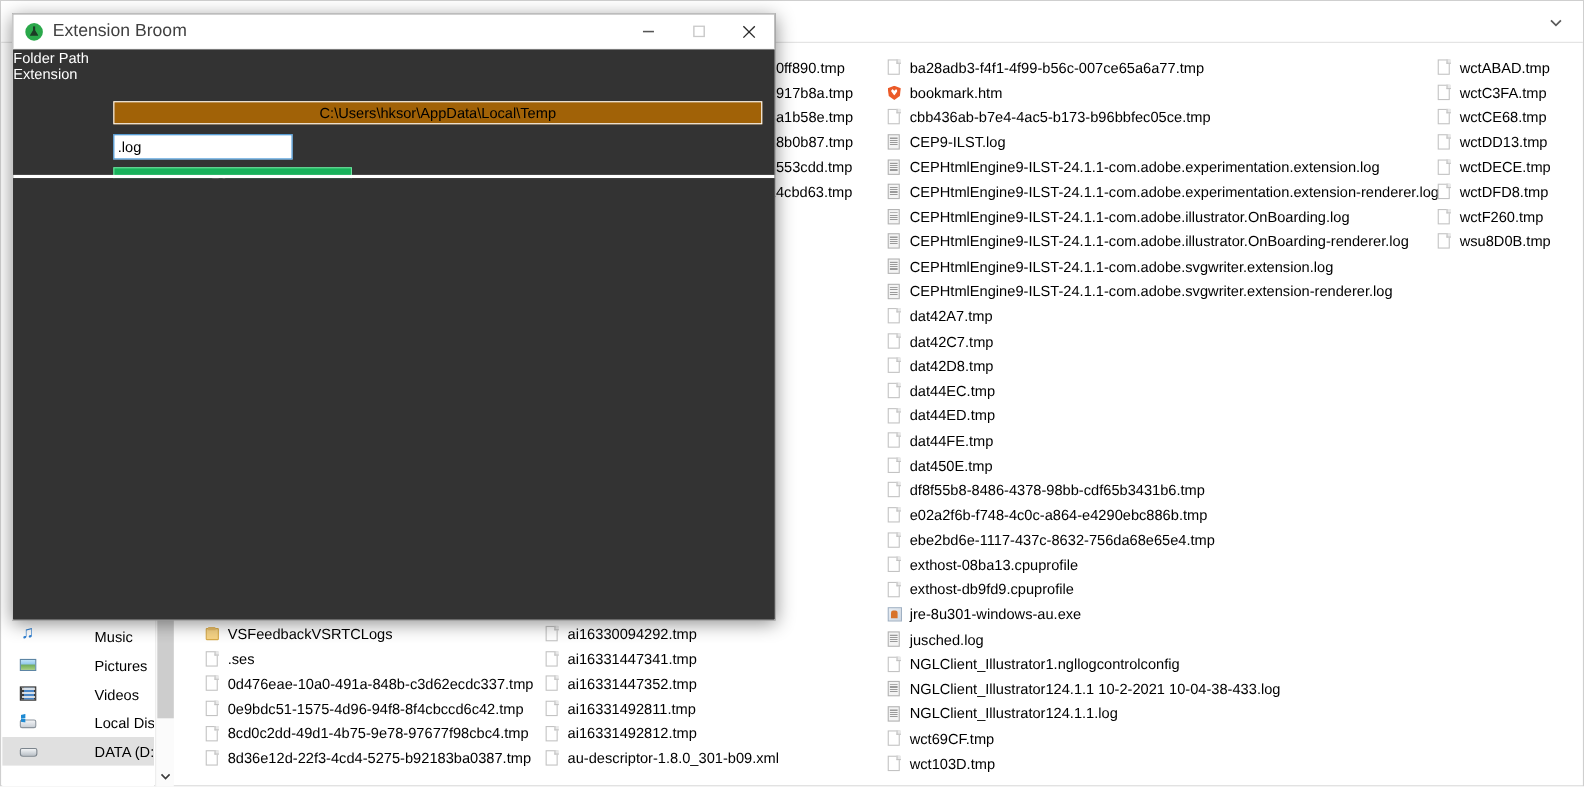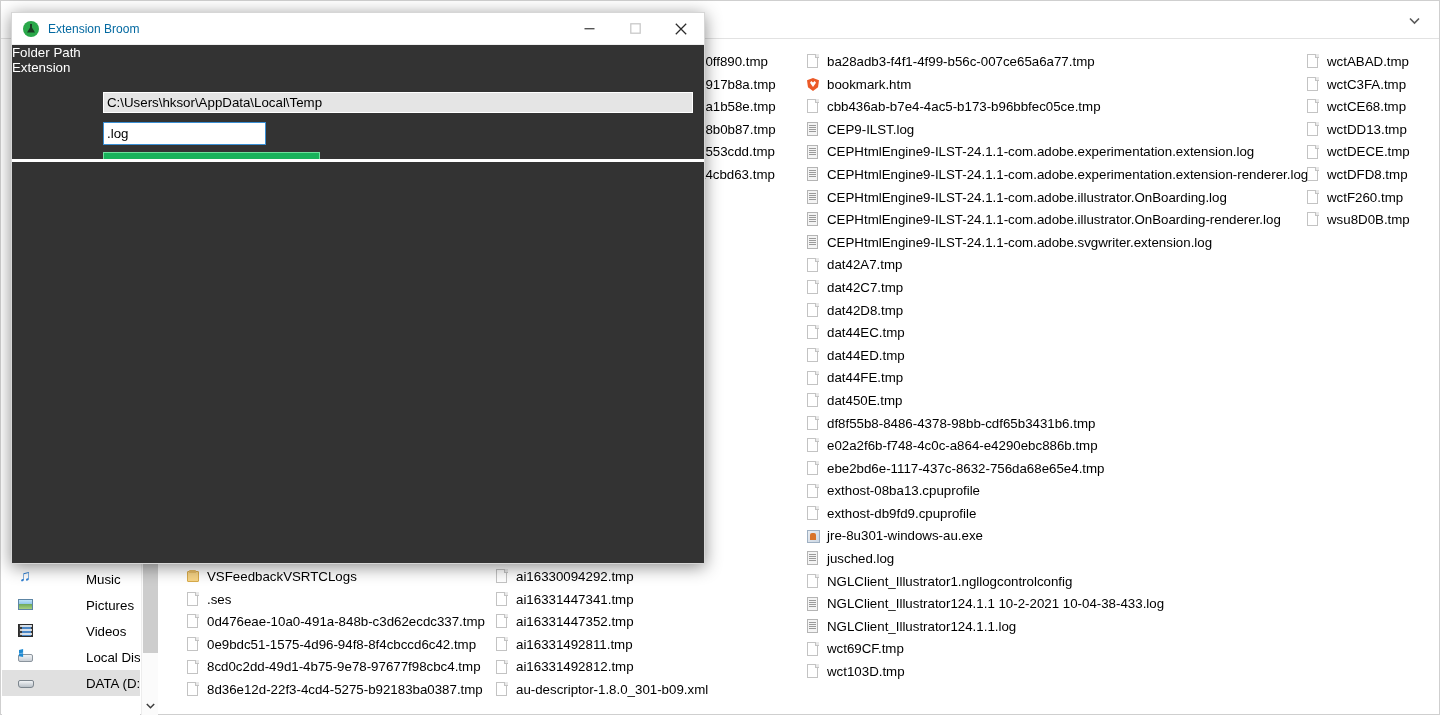--- a/index.html
+++ b/index.html
@@ -298,22 +298,22 @@
   #dlg-appicon::after {
     content: "";
     position: absolute;
     left: 4px; top: 3px;
     width: 8px; height: 9px;
     background: #1c3b25;
     clip-path: polygon(38% 0, 62% 0, 62% 45%, 100% 100%, 0 100%, 38% 45%);
   }
   #dlg-title {
     margin-left: 9px;
-    font-size: 12px;
-    color: #0369a1;
+    font-size: 16px;
+    color: #404040;
     white-space: nowrap;
   }
   .wbtn {
     width: 46px; height: 31px;
     display: flex; align-items: center; justify-content: center;
     cursor: default;
   }
   .wbtn:last-child { margin-right: 0; }
   #dlg-body {
     position: relative;
@@ -329,28 +329,29 @@
     color: #ffffff;
     white-space: nowrap;
   }
   #lbl-folder { left: 14px; top: 51px; }
   #lbl-ext    { left: 14px; top: 81px; }
 
   #inp-folder {
     position: absolute;
     left: 91px; top: 47px;
     width: 590px; height: 21px;
-    background: #e5e5e5;
+    background: #a16207;
     border: 1px solid #ffffff;
     box-sizing: border-box;
     font-family: "Liberation Sans", sans-serif;
     font-size: 13.3px;
     color: #000000;
     padding: 0 3px;
     outline: none;
+    text-align: center;
   }
   #inp-ext {
     position: absolute;
     left: 91px; top: 77px;
     width: 163px; height: 23px;
     background: #ffffff;
     border: 1px solid #3a8fd4;
     box-sizing: border-box;
     font-family: "Liberation Sans", sans-serif;
     font-size: 13.3px;
@@ -502,20 +503,24 @@
             <span class="ico ico-log"></span>
             <span class="fname">CEPHtmlEngine9-ILST-24.1.1-com.adobe.illustrator.OnBoarding.log</span>
           </div>
           <div class="fileitem">
             <span class="ico ico-log"></span>
             <span class="fname">CEPHtmlEngine9-ILST-24.1.1-com.adobe.illustrator.OnBoarding-renderer.log</span>
           </div>
           <div class="fileitem">
             <span class="ico ico-log"></span>
             <span class="fname">CEPHtmlEngine9-ILST-24.1.1-com.adobe.svgwriter.extension.log</span>
+          </div>
+          <div class="fileitem">
+            <span class="ico ico-log"></span>
+            <span class="fname">CEPHtmlEngine9-ILST-24.1.1-com.adobe.svgwriter.extension-renderer.log</span>
           </div>
           <div class="fileitem">
             <span class="ico ico-file"></span>
             <span class="fname">dat42A7.tmp</span>
           </div>
           <div class="fileitem">
             <span class="ico ico-file"></span>
             <span class="fname">dat42C7.tmp</span>
           </div>
           <div class="fileitem">

